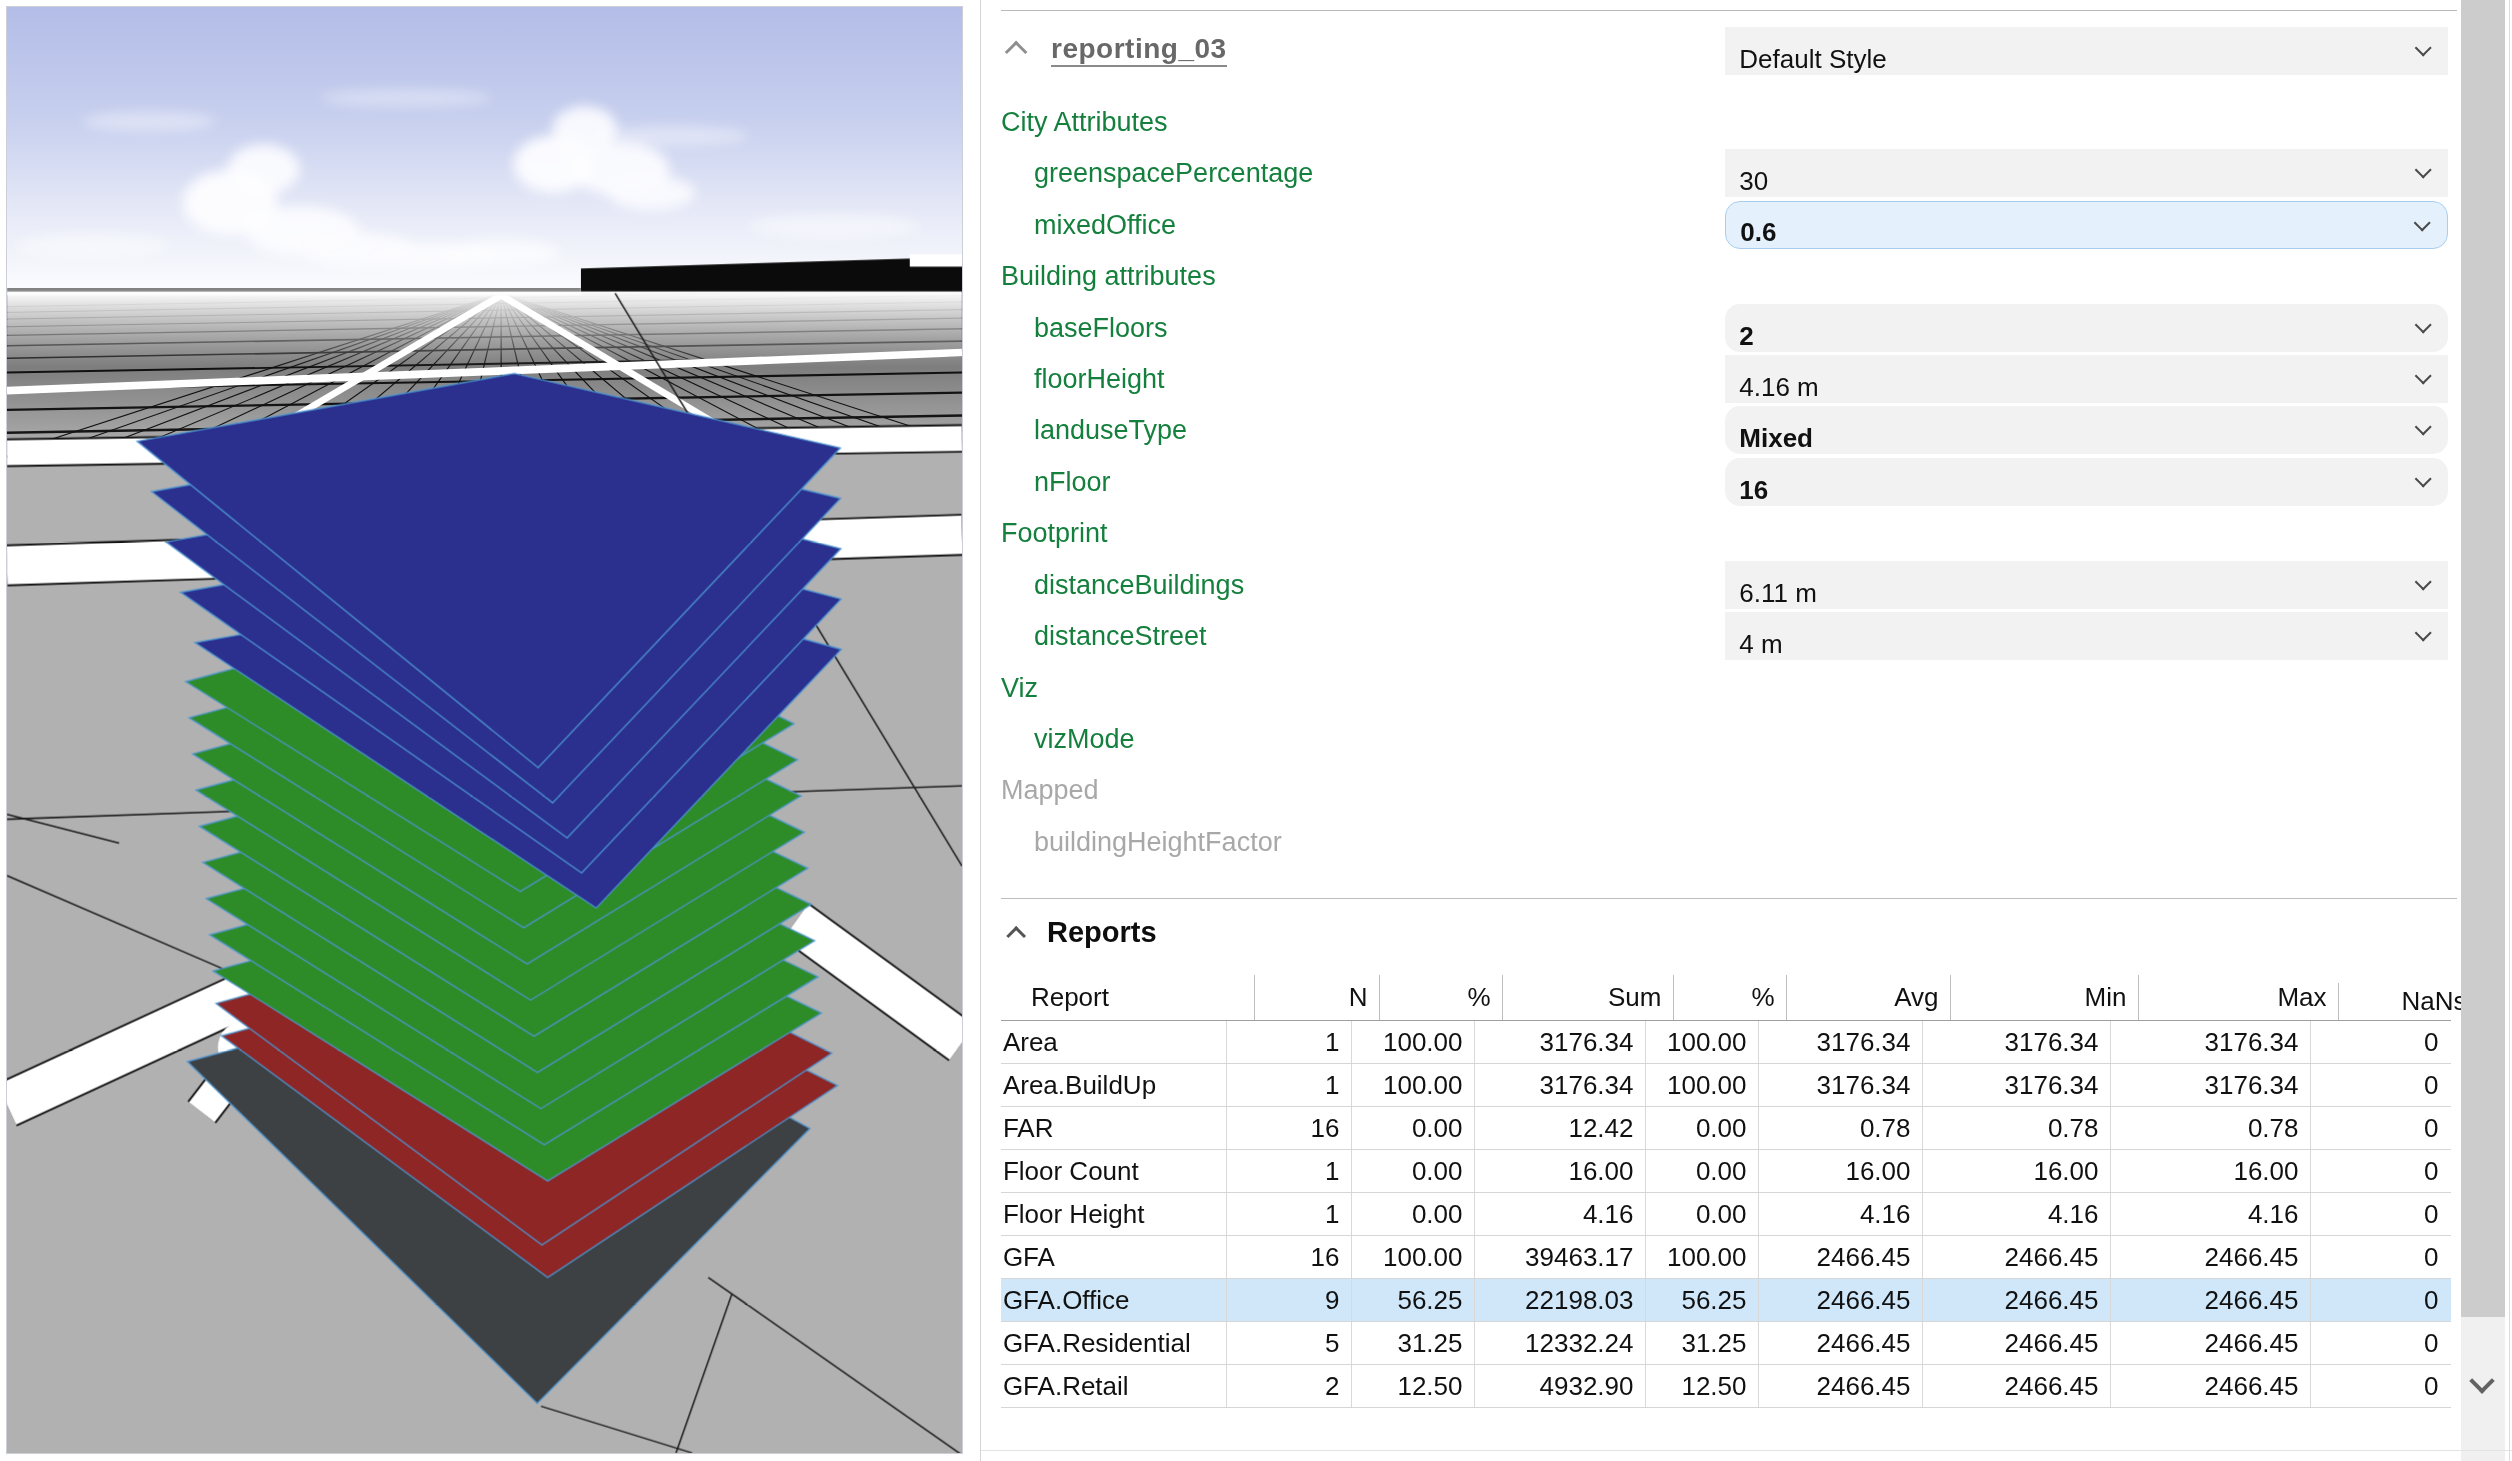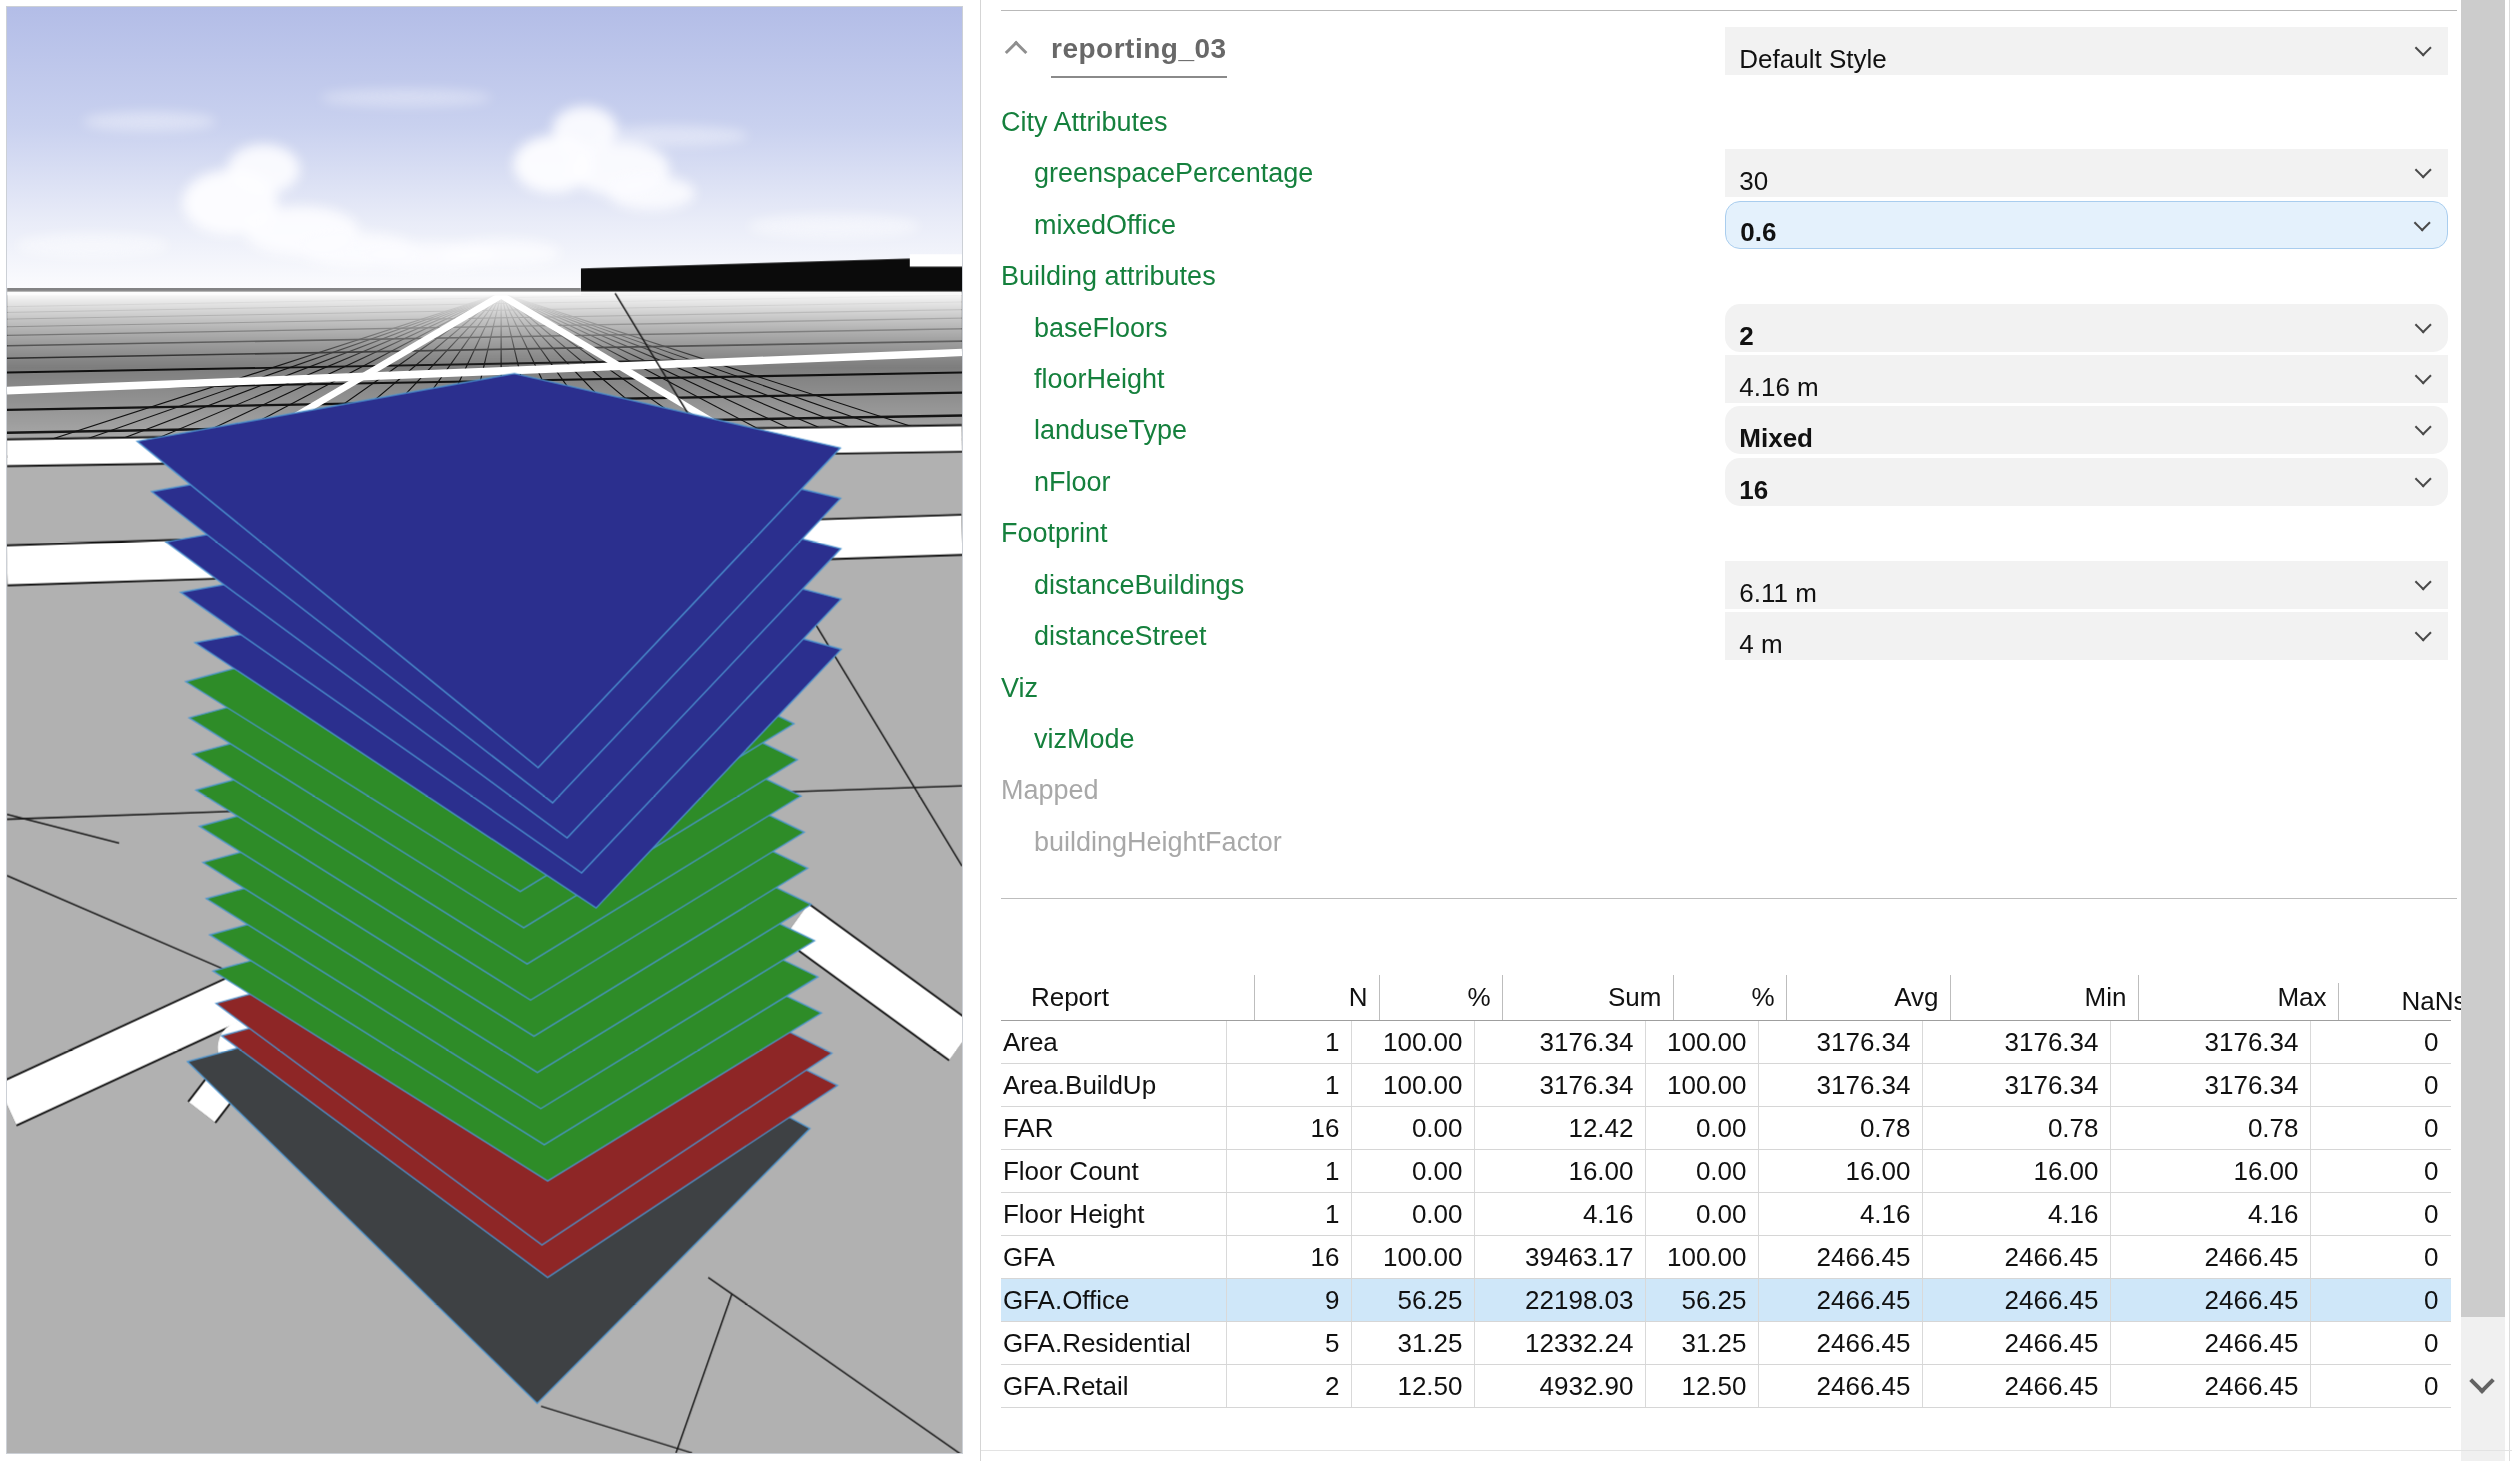--- a/index.html
+++ b/index.html
@@ -16,21 +16,21 @@
   .vdivider { position:absolute; left:980px; top:0; width:1px; height:1461px; background:#d5d5d5; }
   .top-rule { position:absolute; left:1001px; top:9.6px; width:1456px; height:1px; background:#b9b9b9; }
   .bottom-rule { position:absolute; left:981px; top:1450px; width:1531px; height:1px; background:#e3e3e3; }
 
   .shape-header { position:absolute; left:0; top:27px; height:46px; width:2512px; }
   .chev-up { display:inline-block; width:16.2px; height:16.2px;
              border-left:3.8px solid #8f8f8f; border-top:3.8px solid #8f8f8f;
              transform:rotate(45deg); }
   .shape-header .chev-up { position:absolute; left:1008px; top:17px; }
   .shape-name { position:absolute; left:1051px; top:5.7px; font-size:28px; font-weight:bold;
-                color:#686868; border-bottom:2.9px solid #8a8a8a; padding-bottom:11px; letter-spacing:0.5px; }
+                color:#686868; border-bottom:2.9px solid #8a8a8a; padding-bottom:0; letter-spacing:0.5px; }
 
   .dropdown { position:absolute; left:1725px; width:723px; height:48px; background:#f2f2f2;
               display:flex; align-items:flex-end; padding-left:14.3px; font-size:26px; color:#111; cursor:default; }
   .dropdown .chev-dn { position:absolute; right:19px; top:15.3px; width:12.4px; height:12.4px;
                        border-right:2.4px solid #4a4a4a; border-bottom:2.4px solid #4a4a4a;
                        transform:rotate(45deg); }
   .dropdown.hl { background:#e4f1fc; border:1px solid #a9cdee; }
   .dropdown.bold { font-weight:bold;border-radius:15px; }
   .dropdown.italic { font-style:italic; }
 
@@ -292,20 +292,24 @@
       </div>
       <div class="arow" style="top: 668px;">
         <span class="lbl section muted">Mapped</span>
       </div>
       <div class="arow" style="top: 720px;">
         <span class="lbl attr muted">buildingHeightFactor</span>
       </div>
     </div>
 
   <div class="reports-rule"></div>
+  <div class="reports-header">
+    <span class="chev-up"></span>
+    <span class="reports-title">Reports</span>
+  </div>
 
   <div class="rtable" id="rtable">
       <div class="rt-row head">
         <div class="rt-cell first" style="width: 225px;">Report</div>
         <div class="rt-cell" style="width: 125px;">N</div>
         <div class="rt-cell" style="width: 123px;">%</div>
         <div class="rt-cell" style="width: 171px;">Sum</div>
         <div class="rt-cell" style="width: 113px;">%</div>
         <div class="rt-cell" style="width: 164px;">Avg</div>
         <div class="rt-cell" style="width: 188px;">Min</div>

